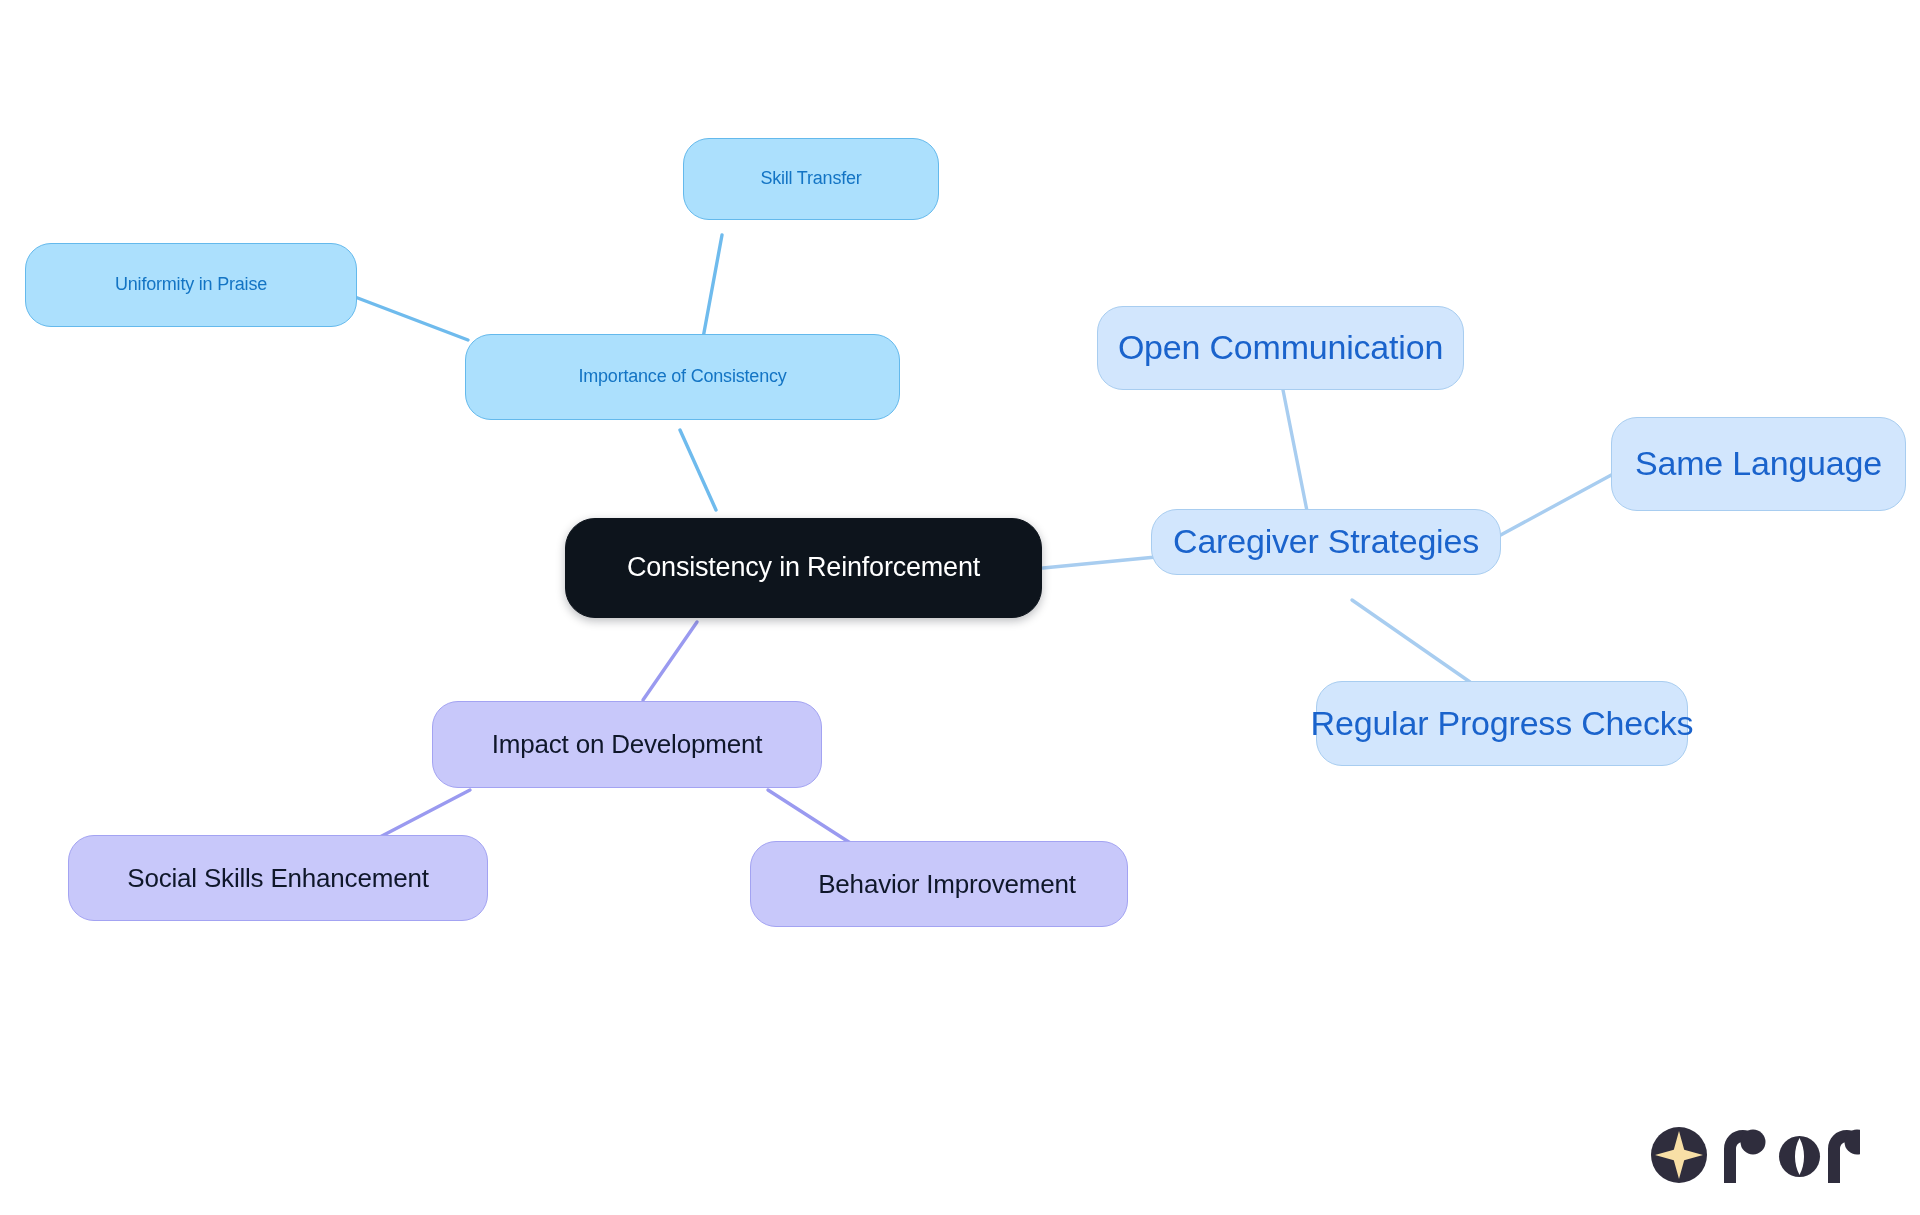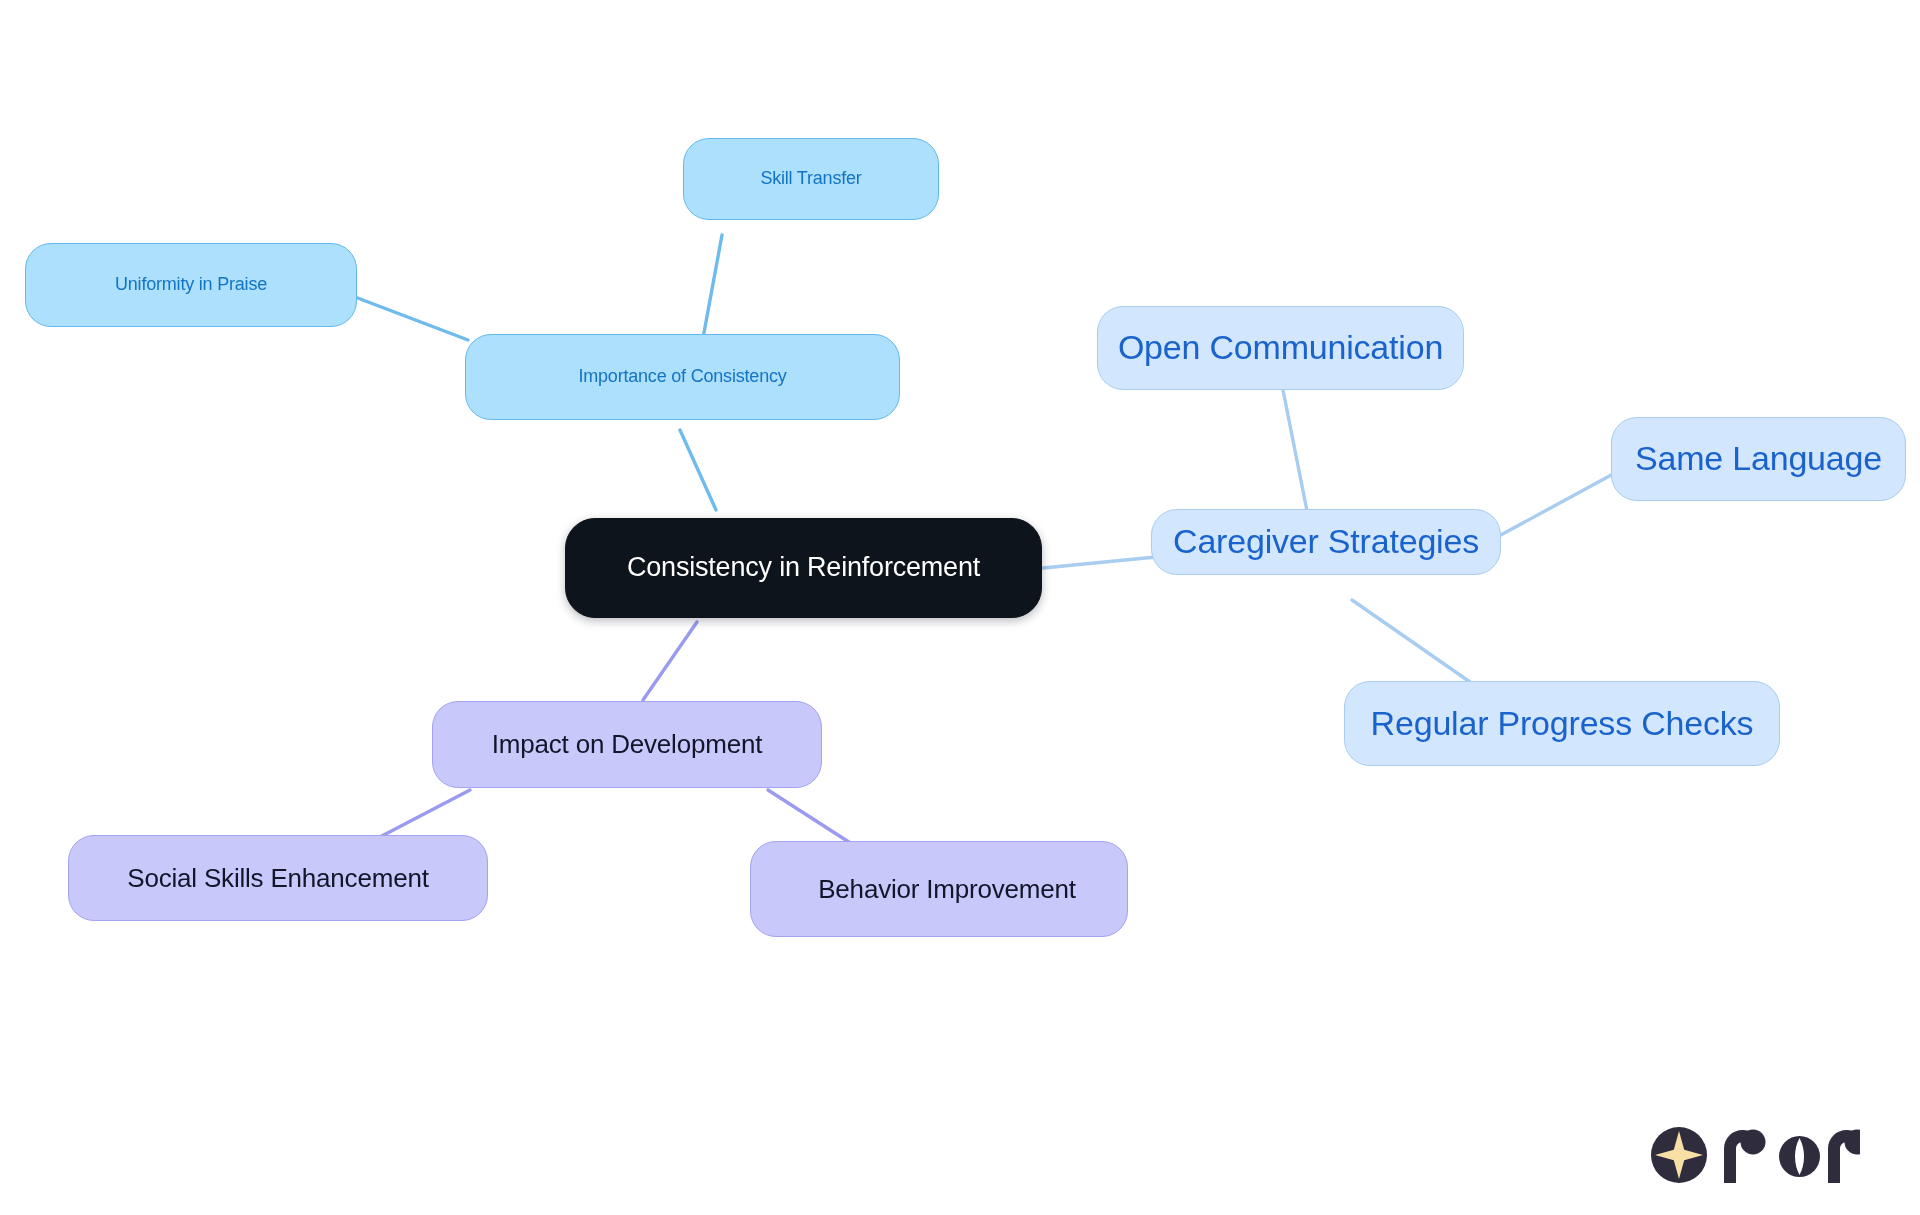--- a/index.html
+++ b/index.html
@@ -119,45 +119,45 @@
   </div>
 
   <div class="node blue-a" style="left:465px; top:334px; width:435px; height:86px;">
     <span class="node-label">Importance of Consistency</span>
   </div>
 
   <div class="node blue-b" style="left:1097px; top:306px; width:367px; height:84px;">
     <span class="node-label">Open Communication</span>
   </div>
 
-  <div class="node blue-b" style="left:1611px; top:417px; width:295px; height:84px;">
+  <div class="node blue-b" style="left:1611px; top:417px; width:295px; height:94px;">
     <span class="node-label">Same Language</span>
   </div>
 
   <div class="node root" style="left:565px; top:518px; width:477px; height:100px;">
     <span class="node-label">Consistency in Reinforcement</span>
   </div>
 
   <div class="node blue-b" style="left:1151px; top:509px; width:350px; height:66px;">
     <span class="node-label">Caregiver Strategies</span>
   </div>
 
-  <div class="node blue-b" style="left:1316px; top:681px; width:436px; height:85px;margin-left:28px;">
+  <div class="node blue-b" style="left:1316px; top:681px; width:372px; height:85px;">
     <span class="node-label">Regular Progress Checks</span>
   </div>
 
   <div class="node purple" style="left:432px; top:701px; width:390px; height:87px;">
     <span class="node-label">Impact on Development</span>
   </div>
 
   <div class="node purple" style="left:68px; top:835px; width:420px; height:86px;">
     <span class="node-label">Social Skills Enhancement</span>
   </div>
 
-  <div class="node purple" style="left:750px; top:841px; width:378px; height:96px;padding-left:16px;">
+  <div class="node purple" style="left:750px; top:841px; width:378px; height:86px;padding-left:16px;">
     <span class="node-label">Behavior Improvement</span>
   </div>
 
   <svg id="logo" viewBox="0 0 212 82">
 
     <g>
       <circle cx="31" cy="47" r="28" fill="#2f2d3d"></circle>
       <path d="M31 23 L36.2 41.8 L55 47 L36.2 52.2 L31 71 L25.8 52.2 L7 47 L25.8 41.8 Z" fill="#f8dfa6"></path>
     </g>
 

